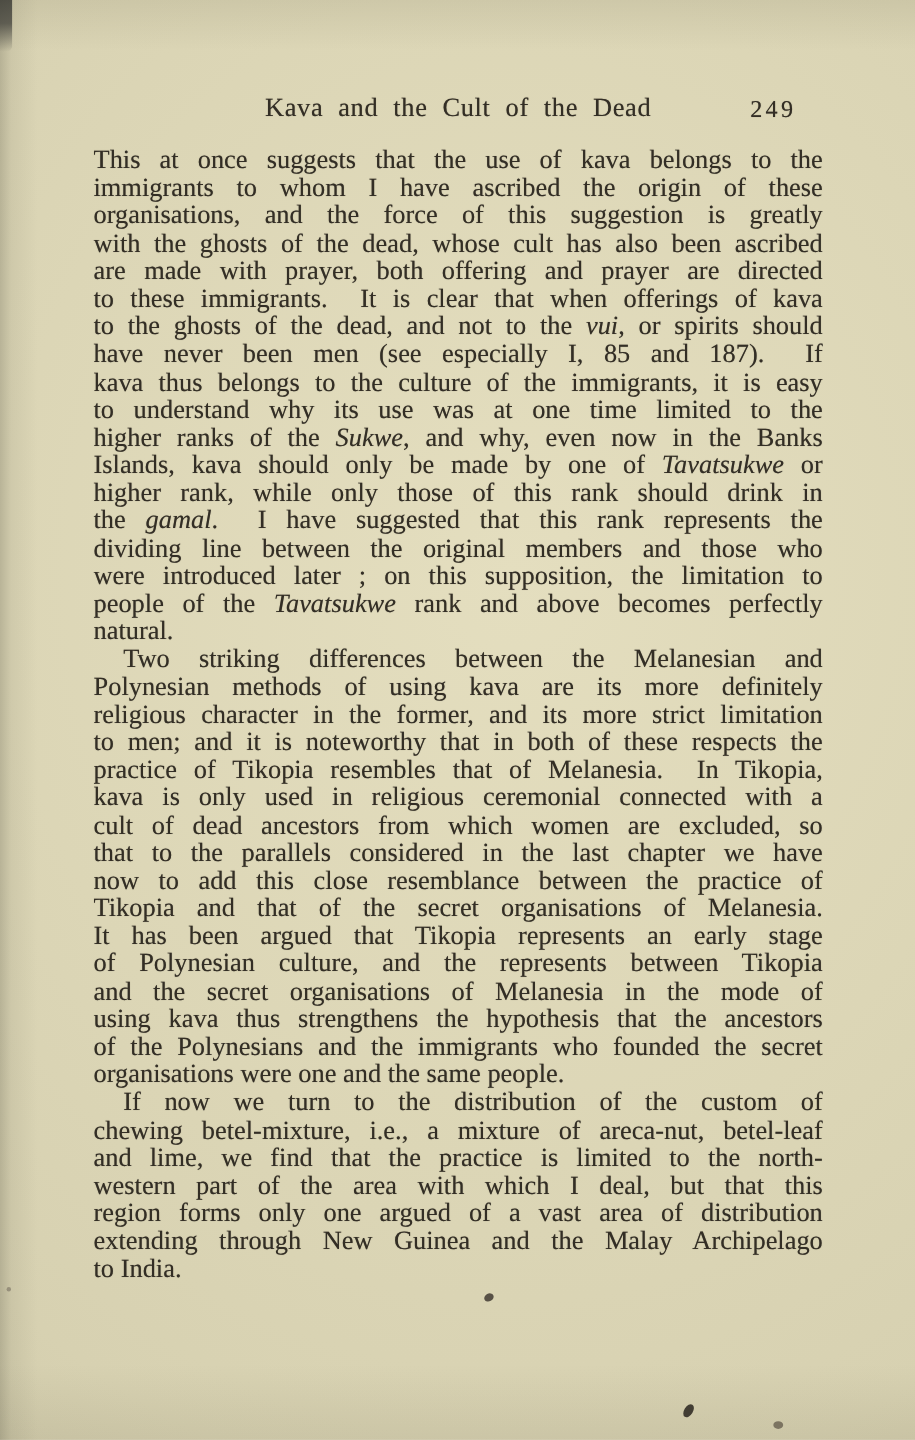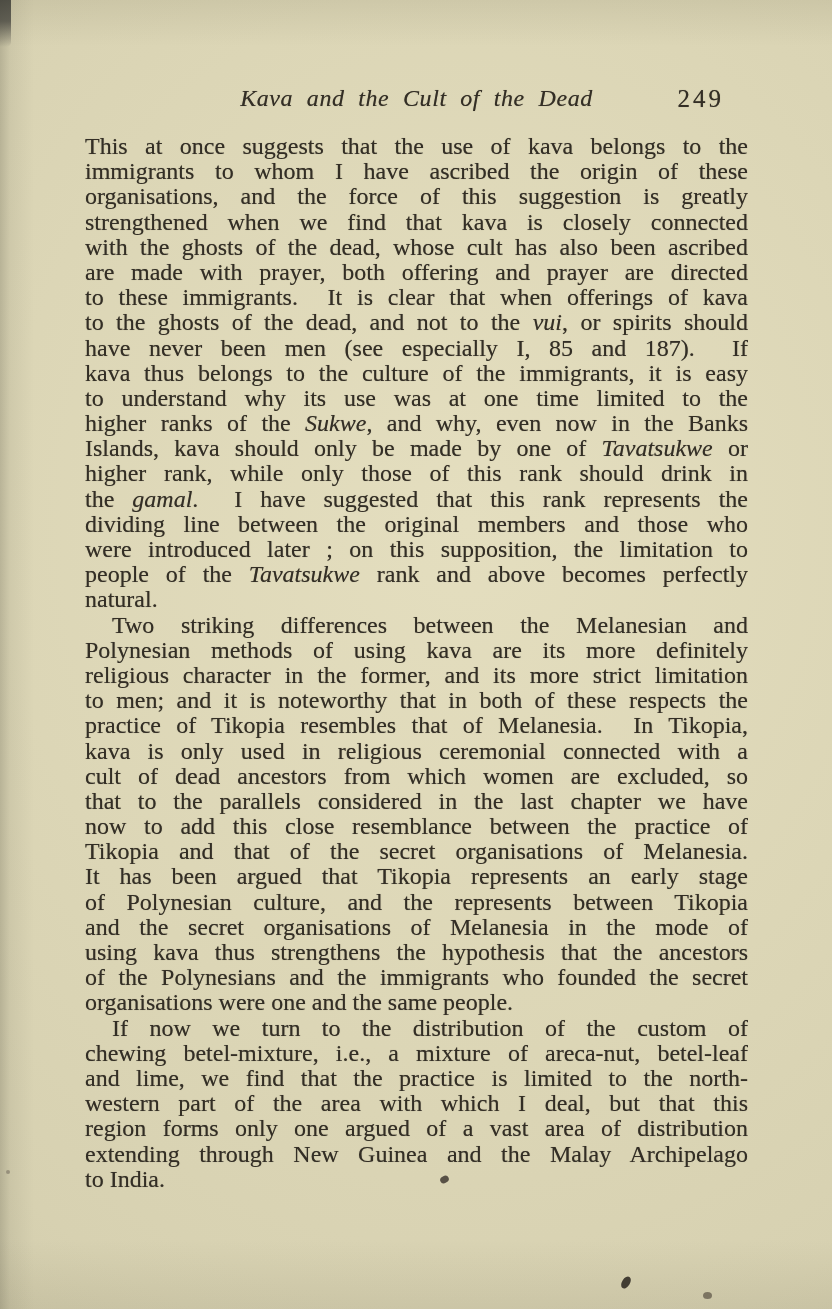--- a/index.html
+++ b/index.html
@@ -30,29 +30,28 @@
   }
 
   .running-header {
     position: absolute;
     top: 82px; left: 85px; width: 663px; height: 34px;
     color: var(--ink);
   }
   .header-title {
     position: absolute; left: 50%; top: 0;
     transform: translateX(-50%);
-    font-style: italic;
     font-size: 24px; line-height: 32px;
     word-spacing: 7px; letter-spacing: 0.6px;
     white-space: nowrap;
     text-shadow: 0 0 0.7px rgba(51,46,37,0.6);
   }
   .page-number {
     position: absolute; right: 24px; top: 2px;
-    font-size: 25px; line-height: 30px;
+    font-size: 22px; line-height: 30px;
     letter-spacing: 3px;
     text-shadow: 0 0 0.7px rgba(51,46,37,0.6);
   }
 
   .text-block {
     position: absolute;
     top: 134px; left: 85px; width: 663px;
     color: var(--ink);
     font-size: 24px; line-height: 25.2px;
     text-shadow: 0 0 0.7px rgba(48,44,36,0.55);
@@ -78,21 +77,20 @@
 <div class="running-header">
   <div class="header-title">Kava and the Cult of the Dead</div>
   <div class="page-number">249</div>
 </div>
 
 <div class="text-block">
     <div class="para">
       <div class="line"><span>This at once suggests that the use of kava belongs to the</span></div>
       <div class="line"><span>immigrants to whom I have ascribed the origin of these</span></div>
       <div class="line"><span>organisations, and the force of this suggestion is greatly</span></div>
-      <div class="line"><span>strengthened when we find that kava is closely connected</span></div>
       <div class="line"><span>with the ghosts of the dead, whose cult has also been ascribed</span></div>
       <div class="line"><span>are made with prayer, both offering and prayer are directed</span></div>
       <div class="line"><span>to these immigrants.&nbsp; It is clear that when offerings of kava</span></div>
       <div class="line"><span>to the ghosts of the dead, and not to the </span><i>vui</i><span>, or spirits should</span></div>
       <div class="line"><span>have never been men (see especially I, 85 and 187).&nbsp; If</span></div>
       <div class="line"><span>kava thus belongs to the culture of the immigrants, it is easy</span></div>
       <div class="line"><span>to understand why its use was at one time limited to the</span></div>
       <div class="line"><span>higher ranks of the </span><i>Sukwe</i><span>, and why, even now in the Banks</span></div>
       <div class="line"><span>Islands, kava should only be made by one of </span><i>Tavatsukwe</i><span> or</span></div>
       <div class="line"><span>higher rank, while only those of this rank should drink in</span></div>

